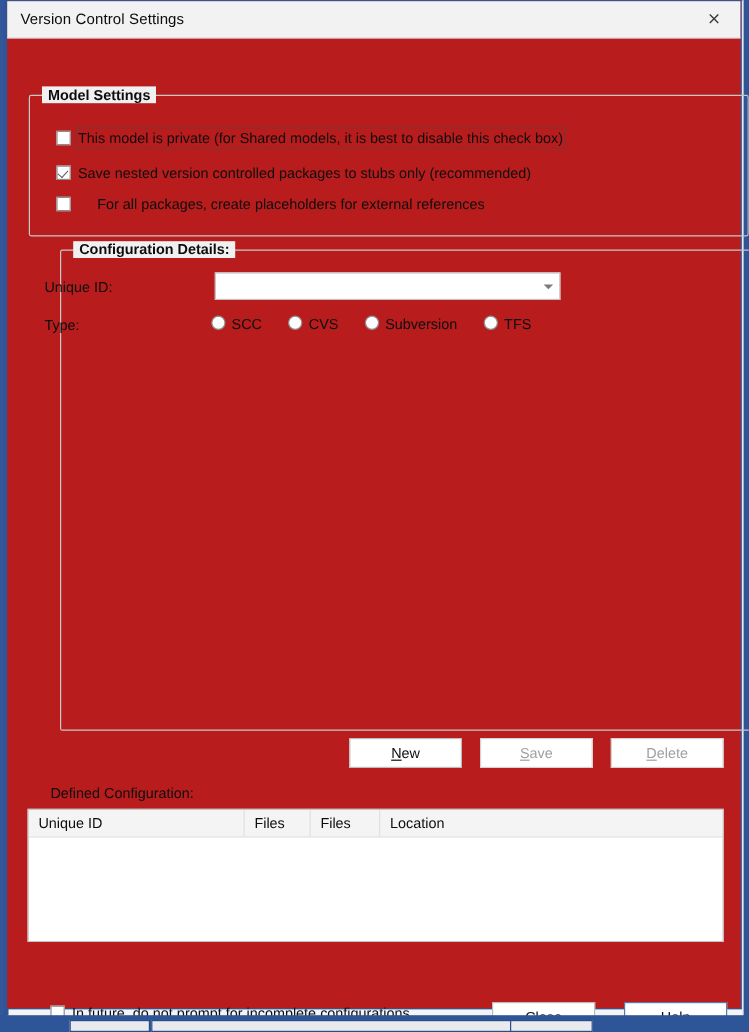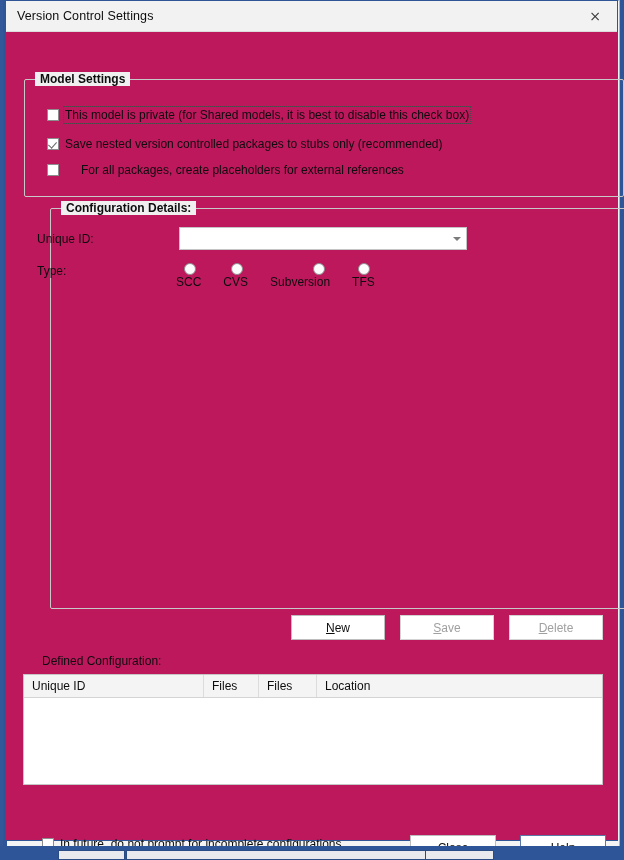--- a/index.html
+++ b/index.html
@@ -68,21 +68,21 @@
   #taskbar-chip-2 { left: 126px; width: 298px; }
   #taskbar-chip-3 { left: 425px; width: 67px; }
 
   
   #dialog {
     position: absolute;
     left: 5px;
     top: 0px;
     width: 613px;
     height: 841px;
-    background: #be185d;
+    background: #b91c1c;
     border: 1px solid #2f5596;
     box-sizing: border-box;
     display: flex;
     flex-direction: column;
   }
 
   #title-bar {
     height: 31px;
     min-height: 31px;
     background: #f2f2f2;
@@ -248,24 +248,23 @@
   }
   #radio-group-type {
     position: absolute;
     left: 170px;
     top: 231px;
     display: flex;
     align-items: center;
   }
   .radio-row {
     display: flex;
-    align-items: flex-end;
+    align-items: flex-start;
     margin-right: 22px;
     white-space: nowrap;
-    flex-direction: column;
   }
   .radio-row:last-child { margin-right: 12px; }
   .rbtn {
     width: 12px;
     height: 12px;
     min-width: 12px;
     border: 1px solid #8d8d8d;
     border-radius: 50%;
     background: #fdfdfd;
     box-sizing: border-box;

